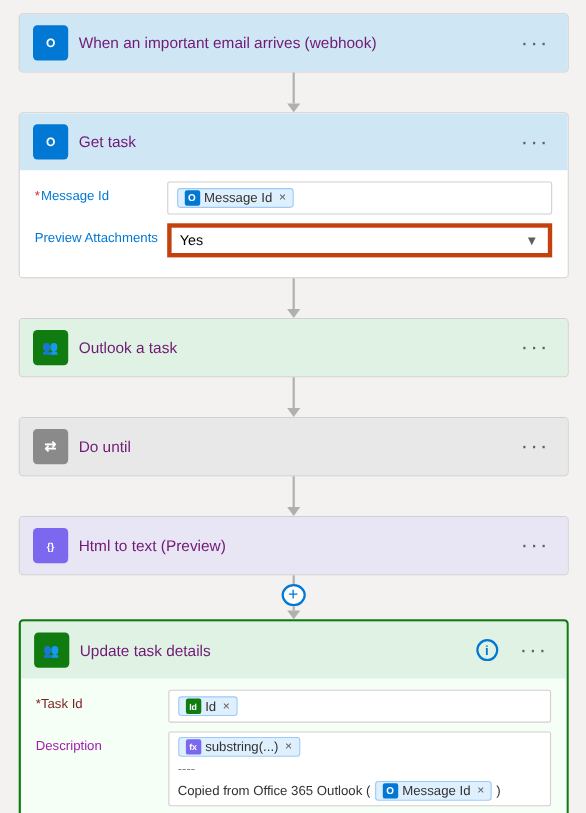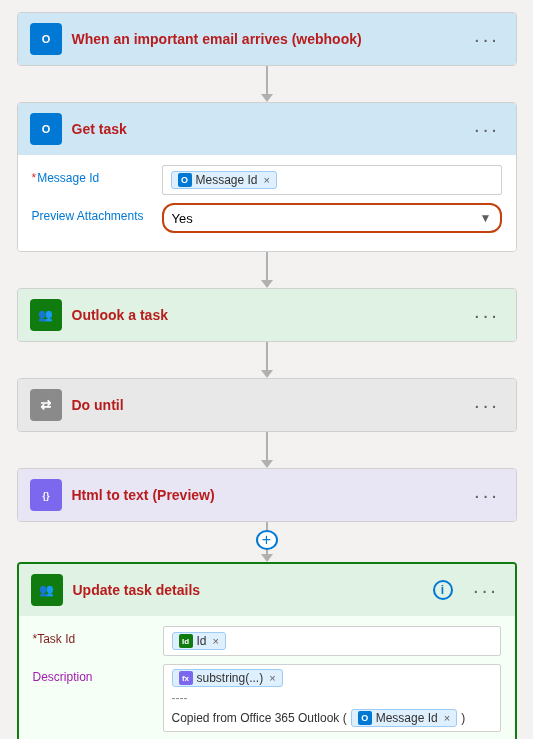--- a/index.html
+++ b/index.html
@@ -48,22 +48,22 @@
       font-weight: bold;
     }
     .icon-outlook { background: #0078d4; }
     .icon-tasks-green { background: #107c10; }
     .icon-loop { background: #8a8a8a; }
     .icon-html { background: #7B68EE; }
     .icon-tasks-green2 { background: #107c10; }
     .step-title {
       flex: 1;
       font-size: 14px;
-      color: #b91c1c;
-      font-weight: 700;
+      color: #701a75;
+      font-weight: 400;
     }
     .step-body {
       padding: 10px 14px;
       background: #fff;
     }
     .arrow-connector {
       display: flex;
       flex-direction: column;
       align-items: center;
       height: 36px;
@@ -100,21 +100,20 @@
       color: #0078d4;
       font-size: 16px;
       font-weight: 300;
       cursor: pointer;
       line-height: 1;
     }
     .field-row {
       display: flex;
       align-items: flex-start;
       margin-bottom: 8px;
-      gap: 10px;
     }
     .field-label {
       width: 120px;
       min-width: 120px;
       font-size: 12px;
       color: #0078d4;
       padding-top: 6px;
     }
     .field-label.required::before {
       content: '*';
@@ -160,22 +159,22 @@
     }
     .token .token-icon.green { background: #107c10; }
     .token .token-icon.purple { background: #7B68EE; }
     .token-close {
       cursor: pointer;
       color: #605e5c;
       font-size: 11px;
       margin-left: 2px;
     }
     .select-input {
-      border: 2px solid #c2410c;
-      border-radius: 12px;
+      border: 4px solid #c2410c;
+      border-radius: 0;
       padding: 4px 8px;
       display: flex;
       align-items: center;
       justify-content: space-between;
       min-height: 30px;
       background: white;
     }
     .select-arrow { color: #605e5c; font-size: 12px; }
     
     .update-card {

